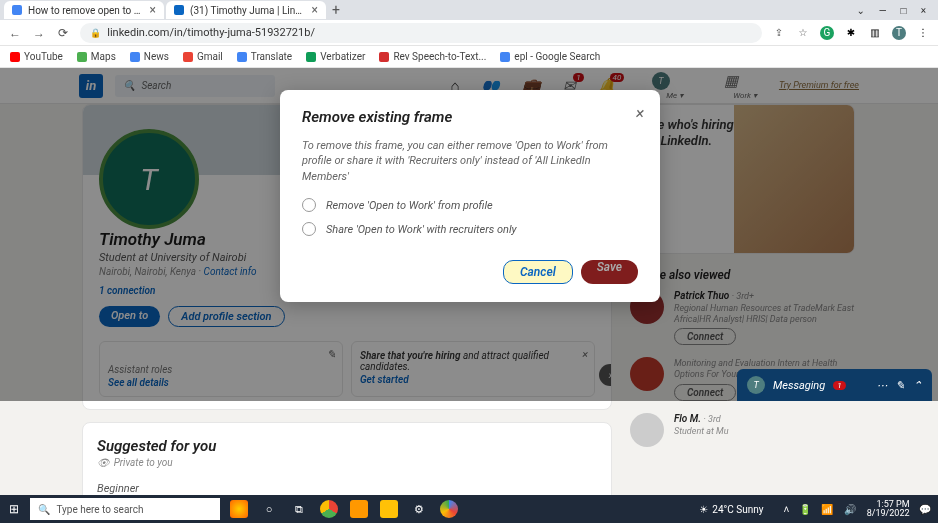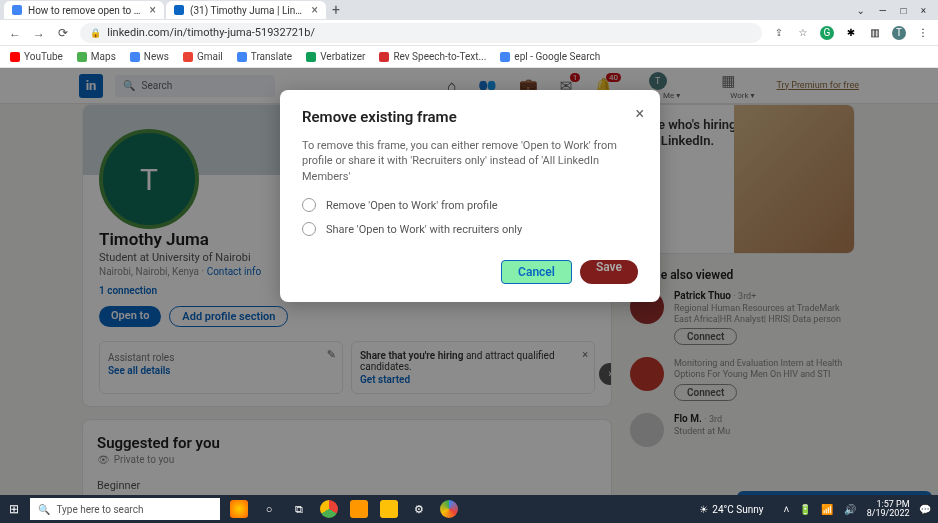--- a/index.html
+++ b/index.html
@@ -23,21 +23,21 @@
 .addr-icons .icn { width: 14px; height: 14px; border-radius: 50%; display:flex; align-items:center; justify-content:center; font-size:10px; }
 .addr-icons .star { color:#555; }
 .addr-icons .green-c { background:#1aa260; color:#fff; }
 .addr-icons .t-av { background:#4e7d7f; color:#fff; }
 
 .bookmarks { display: flex; align-items: center; height: 22px; padding: 0 10px; gap: 14px; font-size: 10px; color: #444; border-bottom: 1px solid #e4e4e4; }
 .bookmarks .bm { display: flex; align-items: center; gap: 4px; }
 .bm .bico { width: 10px; height: 10px; border-radius: 2px; }
 
 
-.page { position: relative; height: 455px; }
+.page { position: relative; height: 333px; font-style: italic; }
 .dim-layer { position: absolute; inset: 0; background: rgba(0,0,0,0.45); z-index: 50; }
 
 .topnav { position: absolute; top: 0; left: 0; right: 0; height: 36px; background: #fff; border-bottom: 1px solid #e6e6e6; display: flex; align-items: center; z-index: 10; }
 .topnav .inner { width: 780px; margin: 0 auto; display: flex; align-items: center; gap: 12px; }
 .li-logo { width: 24px; height: 24px; background: #0a66c2; color: #fff; border-radius: 3px; display: flex; align-items: center; justify-content: center; font-weight: bold; font-size: 13px; }
 .search { display: flex; align-items: center; background: #eef3f8; border-radius: 3px; height: 22px; padding: 0 8px; width: 160px; font-size: 10px; color: #666; gap: 6px; }
 .nav-icons { margin-left: auto; display: flex; gap: 22px; align-items: center; }
 .nav-icon { position: relative; font-size: 15px; color: #666; }
 .nav-icon.active { color: #191919; }
 .badge { position: absolute; top: -4px; right: -8px; background: #cc1016; color: #fff; border-radius: 8px; font-size: 8px; padding: 0 3px; }
@@ -58,21 +58,21 @@
 .pc-sub { font-size: 11px; color: #555; margin-top: 2px; }
 .pc-loc { font-size: 10px; color: #888; margin-top: 2px; }
 .pc-loc a { color: #0a66c2; text-decoration: none; }
 .pc-conn { font-size: 10px; color: #0a66c2; margin-top: 8px; font-weight: 600; }
 .pc-btns { display: flex; gap: 8px; margin-top: 10px; }
 .btn-open { background: #0a66c2; color: #fff; border-radius: 14px; padding: 3px 12px; font-size: 11px; font-weight: 600; }
 .btn-outline { border: 1px solid #0a66c2; color: #0a66c2; border-radius: 14px; padding: 3px 12px; font-size: 11px; font-weight: 600; }
 .promo-row { display: flex; gap: 8px; padding: 0 16px 12px 16px; }
 .promo { flex: 1; border: 1px solid #e6e6e6; border-radius: 6px; padding: 8px; font-size: 10px; position: relative; }
 .promo .pt { font-weight: 600; color: #333; }
-.promo .ps { color: #777; margin-top: 2px; }
+.promo .ps { color: #777; margin-top: 14px; }
 .promo .pl { color: #0a66c2; font-weight: 600; margin-top: 2px; }
 .promo .px { position: absolute; top: 6px; right: 6px; color: #666; font-size: 11px; }
 .arrow-c { width: 22px; height: 22px; border-radius: 50%; background: #555; color: #fff; display: flex; align-items: center; justify-content: center; position: absolute; right: -10px; top: 50%; transform: translateY(-50%); font-size: 11px; }
 
 .suggest { background: #fff; border: 1px solid #e6e6e6; border-radius: 8px; margin-top: 12px; padding: 14px; }
 .sg-title { font-size: 15px; font-weight: 600; color: #222; }
 .sg-sub { font-size: 10px; color: #888; margin-top: 2px; display:flex; gap:4px; align-items:center; }
 .sg-lvl { font-size: 11px; color: #555; margin-top: 14px; }
 .prog { height: 5px; background: #e6e6e6; border-radius: 3px; margin-top: 6px; position: relative; }
 .prog .fill { position: absolute; left: 0; top: 0; height: 100%; width: 42%; background: #666; border-radius: 3px; }
@@ -93,21 +93,21 @@
 .connect-btn { display: inline-block; border: 1px solid #888; color: #555; border-radius: 12px; padding: 2px 12px; font-size: 10px; margin-top: 4px; font-weight: 600; }
 
 
 .modal { position: absolute; z-index: 100; top: 22px; left: 280px; width: 380px; background: #fff; border-radius: 8px; box-shadow: 0 4px 20px rgba(0,0,0,0.25); padding: 18px 22px; }
 .modal-title { font-size: 15px; font-weight: 600; color: #222; margin-bottom: 12px; }
 .modal-close { position: absolute; top: 14px; right: 16px; font-size: 16px; color: #666; }
 .modal-desc { font-size: 11px; color: #666; line-height: 1.4; margin-bottom: 14px; }
 .radio-row { display: flex; align-items: center; gap: 10px; margin-bottom: 10px; font-size: 11px; color: #555; }
 .radio { width: 14px; height: 14px; border: 1.5px solid #999; border-radius: 50%; }
 .modal-footer { display: flex; justify-content: flex-end; gap: 8px; margin-top: 24px; }
-.btn-cancel { border: 1px solid #0a66c2; color: #0a66c2; border-radius: 4px; padding: 4px 16px; font-size: 12px; font-weight: 600; background: #86efac; }
+.btn-cancel { border: 1px solid #0a66c2; color: #0a66c2; border-radius: 10px; padding: 4px 16px; font-size: 12px; font-weight: 600; background: #fef9c3; }
 .btn-save { background: #7f1d1d; color: #aaa; border-radius: 14px; padding: 0 16px; font-size: 12px; font-weight: 600; }
 
 
 .msg-dock { position: absolute; bottom: 0; right: 6px; width: 195px; height: 32px; background: #0d3b66; border-radius: 6px 6px 0 0; display: flex; align-items: center; padding: 0 10px; gap: 8px; color: #fff; font-size: 11px; z-index: 60; }
 .msg-dock .mav { width: 18px; height: 18px; border-radius: 50%; background: #4e7d7f; font-size:9px; display:flex;align-items:center;justify-content:center; }
 .msg-badge { background: #cc1016; border-radius: 8px; font-size: 8px; padding: 0 4px; }
 .msg-dock .dots { margin-left: auto; }
 
 
 .taskbar { position: absolute; bottom: 0; left: 0; right: 0; height: 28px; background: #1f2a3a; display: flex; align-items: center; color: #fff; font-size: 10px; z-index: 200; }

